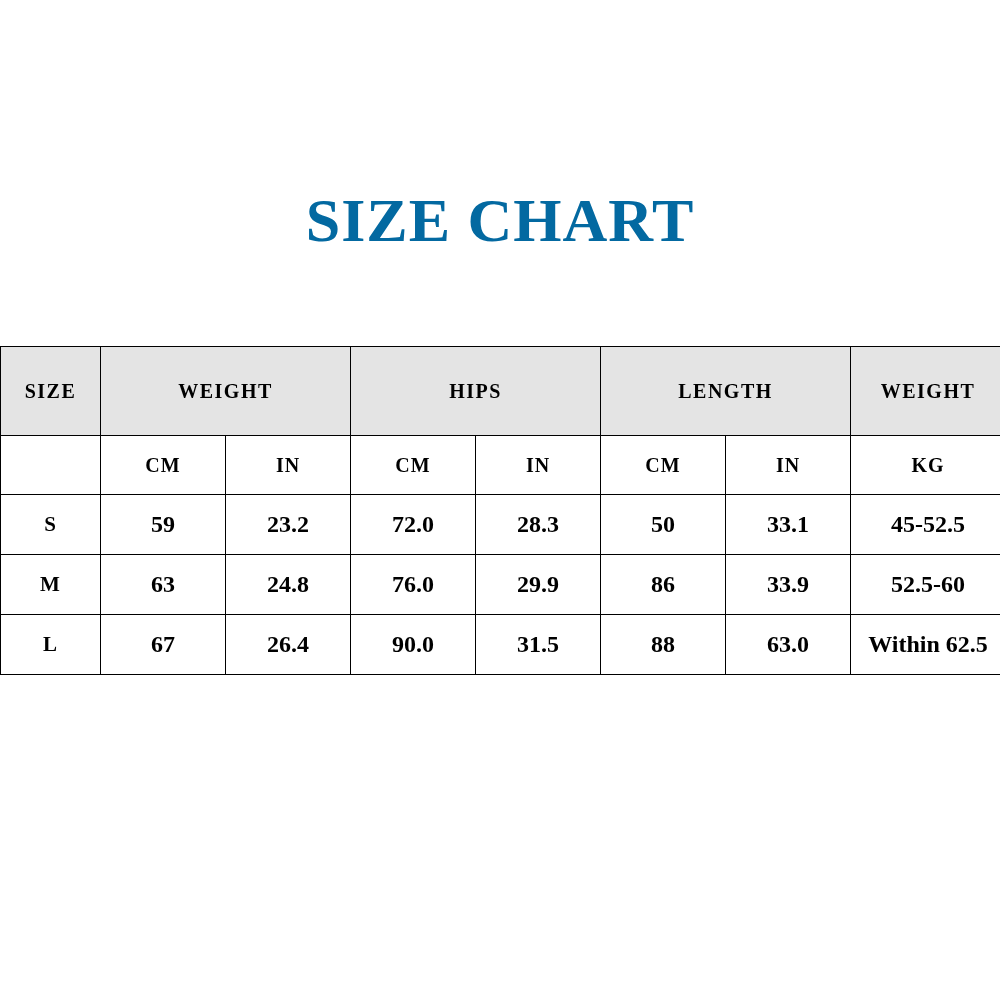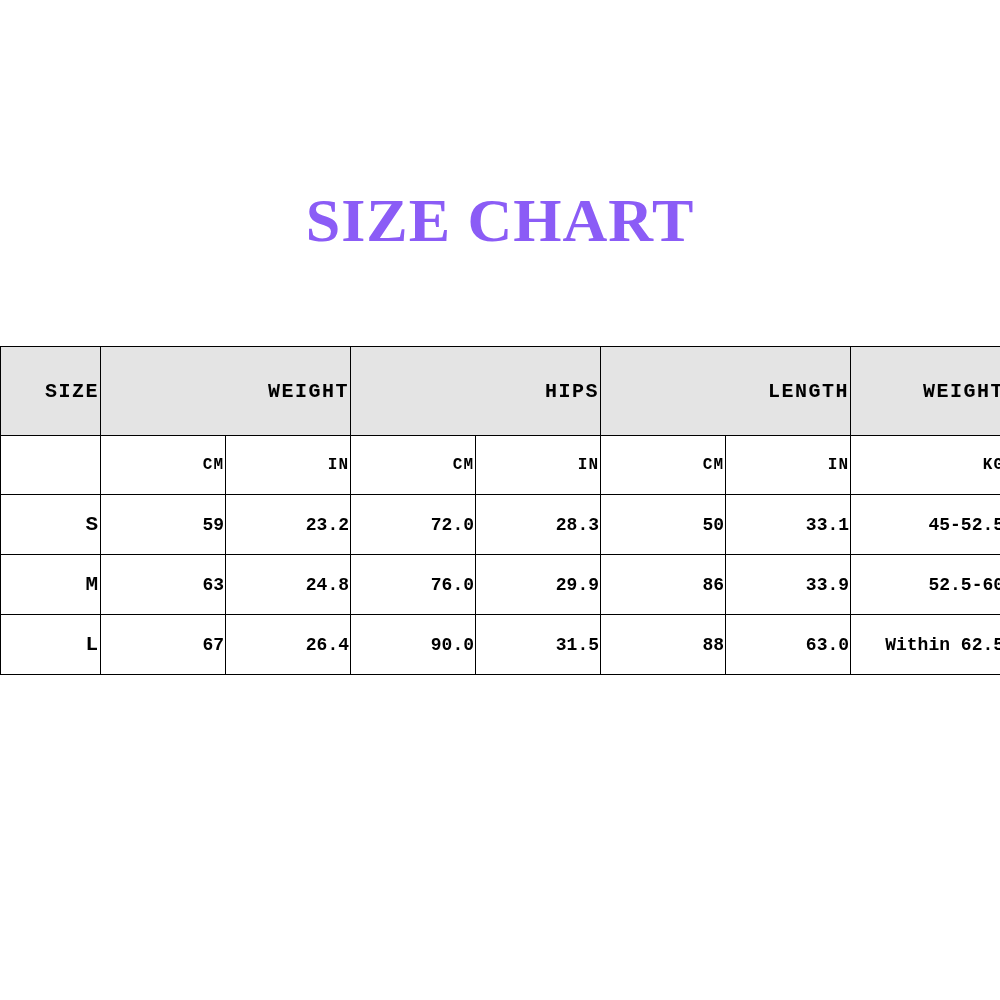--- a/index.html
+++ b/index.html
@@ -23,57 +23,57 @@
   .title {
     position: absolute;
     top: 186px;
     left: 0;
     width: 1000px;
     text-align: center;
     font-family: "Liberation Serif", serif;
     font-size: 62px;
     font-weight: bold;
     letter-spacing: 1px;
-    color: #8b5cf6;
+    color: #0369a1;
     line-height: 1.1;
   }
   .table-wrap {
     position: absolute;
     top: 346px;
     left: 0px;
     width: 1000px;
   }
   table.size-chart {
     border-collapse: collapse;
     width: 1000px;
     table-layout: fixed;
   }
   table.size-chart td, table.size-chart th {
     border: 1px solid #000000;
-    text-align: right;
+    text-align: center;
     vertical-align: middle;
-    font-family: Liberation Mono, monospace;
+    font-family: Liberation Serif, serif;
     font-weight: bold;
     color: #000000;
   }
   .head-row th {
     background: #e4e4e4;
     height: 86px;
     font-size: 20px;
     letter-spacing: 1.5px;
   }
   .unit-row td {
     height: 56px;
-    font-size: 16px;
+    font-size: 20px;
     letter-spacing: 1px;
     background: #ffffff;
   }
   .data-row td {
     height: 57px;
-    font-size: 18px;
+    font-size: 24px;
     background: #ffffff;
   }
   .data-row td.size-cell {
     font-size: 21px;
     letter-spacing: 1px;
   }
   .col-size { width: 100px; }
   .col-num  { width: 125px; }
   .col-weight { width: 155px; }
 </style>

